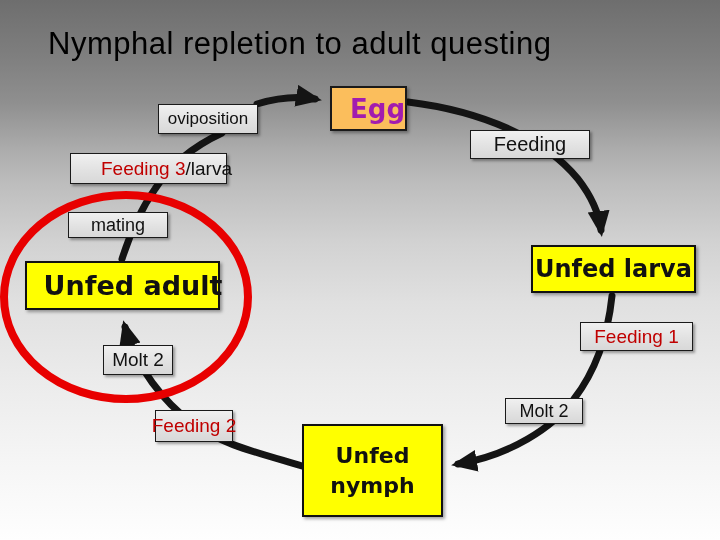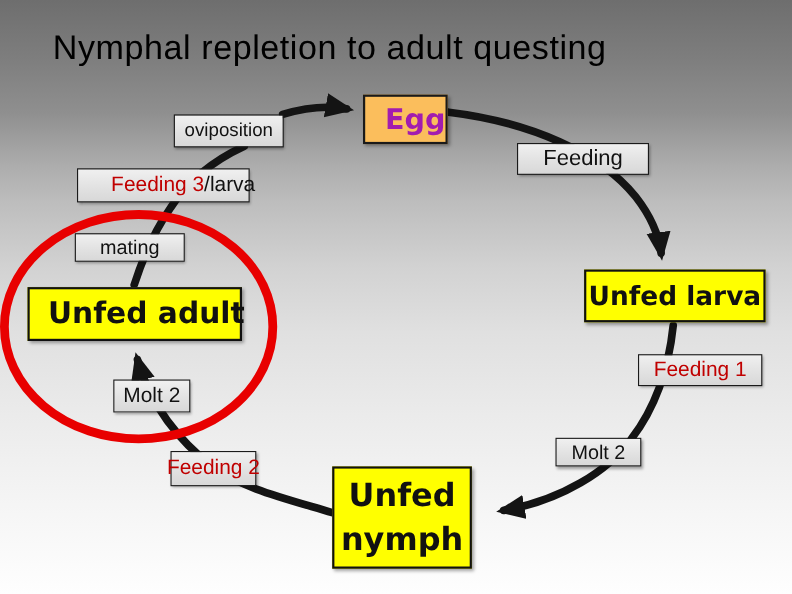--- a/index.html
+++ b/index.html
@@ -56,21 +56,21 @@
   #n-egg{left:330px;top:86px;width:77px;height:45px;}
   #n-hatching{left:470px;top:130px;width:120px;height:29px;font-size:20px;}
   #n-feeding3{left:70px;top:153px;width:157px;height:31px;padding-left:36px;}
   #n-mating{left:68px;top:212px;width:100px;height:26px;font-size:18px;}
   #n-unfed-adult{left:25px;top:261px;width:195px;height:49px;font-size:27px;padding-left:21px;}
   #n-unfed-larva{left:531px;top:245px;width:165px;height:48px;font-size:24px;}
   #n-feeding1{left:580px;top:322px;width:113px;height:29px;}
   #n-molt2-left{left:103px;top:345px;width:70px;height:30px;}
   #n-feeding2{left:155px;top:410px;width:78px;height:32px;}
   #n-molt2-right{left:505px;top:398px;width:78px;height:26px;font-size:18px;}
-  #n-unfed-nymph{left:302px;top:424px;width:127px;height:93px;font-size:29px;
+  #n-unfed-nymph{left:302px;top:424px;width:141px;height:93px;font-size:22px;
     white-space:normal;line-height:1.35;}
 </style>
 </head>
 <body>
 
 <div id="slide">
 
   <div id="title">Nymphal repletion to adult questing</div>
 
   <svg id="arrow-layer" width="720" height="540" viewBox="0 0 720 540">

